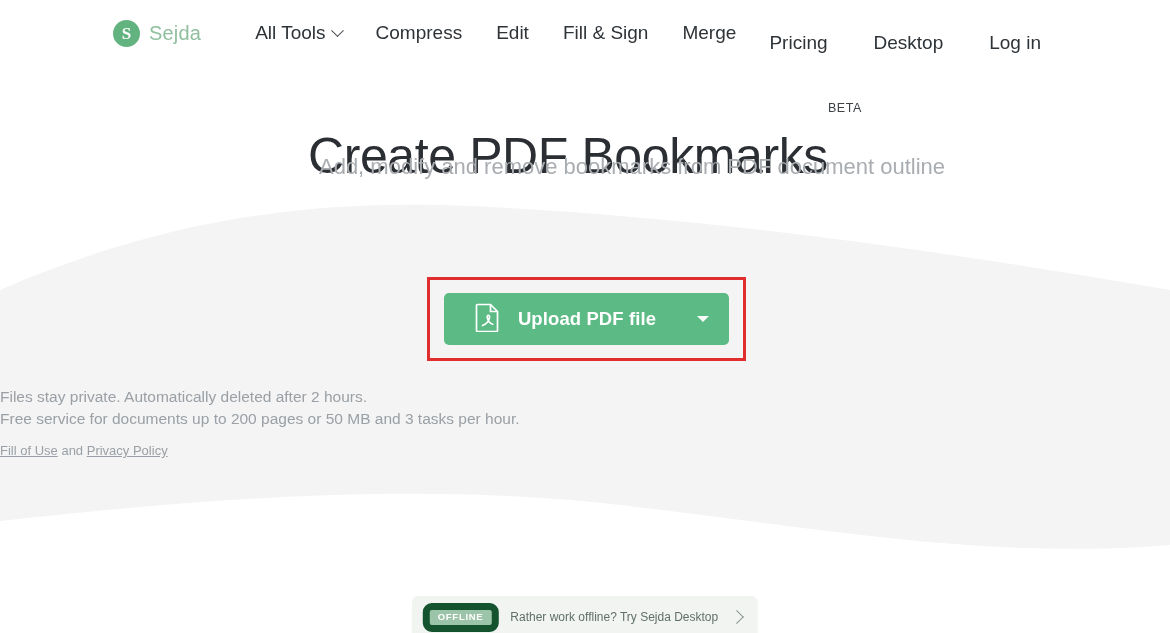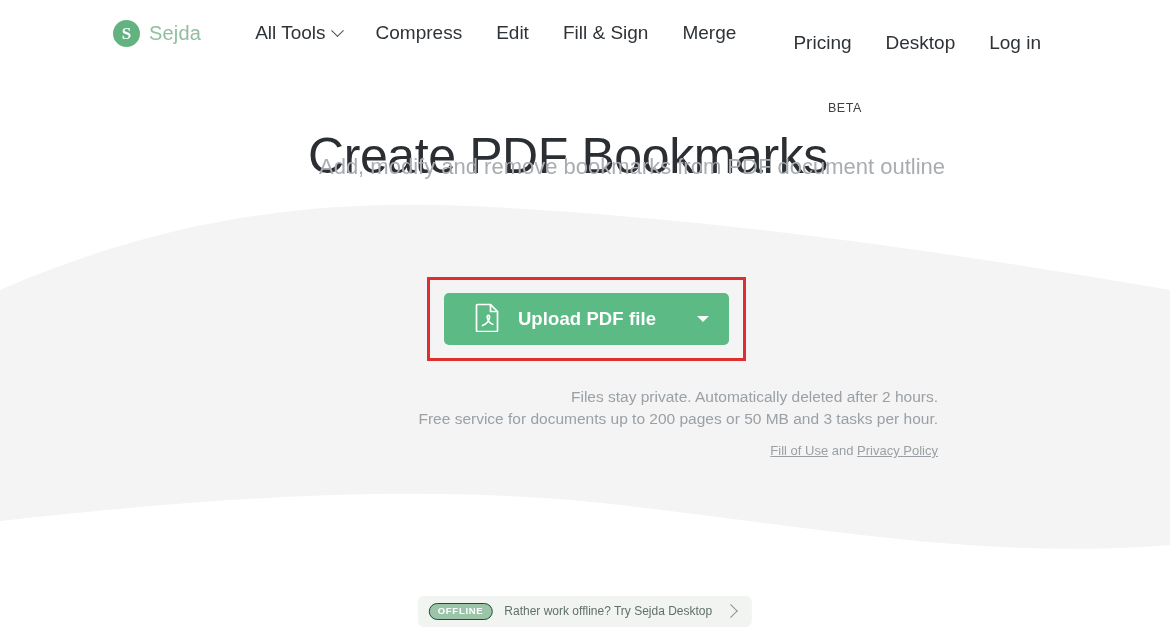--- a/index.html
+++ b/index.html
@@ -67,21 +67,21 @@
   }
   .nav-left {
     display: flex;
     align-items: center;
     gap: 0px;
   }
   .nav-right {
     display: flex;
     align-items: center;
     margin-left: auto;
-    gap: 0px;
+    gap: 12px;
     margin-top: 19px;
   }
   .nav-link {
     color: #2e3338;
     font-size: 19px;
     text-decoration: none;
     padding: 6px 17px;
     white-space: nowrap;
     display: flex;
     align-items: center;
@@ -191,21 +191,21 @@
     border-right: 6px solid transparent;
     border-top: 6px solid #ffffff;
     opacity: .95;
   }
 
   
   .notes {
     position: absolute;
     width: 938px;
     top: 386px;
-    text-align: right;
+    text-align: left;
     z-index: 6;
   }
   .note-line {
     font-size: 15.5px;
     color: #9aa0a5;
     line-height: 22px;
   }
   .legal {
     margin-top: 13px;
     font-size: 13px;
@@ -228,21 +228,21 @@
     gap: 12px;
     background: #f1f4f1;
     border-radius: 6px;
     padding: 7px 16px 7px 11px;
     text-decoration: none;
     cursor: pointer;
     z-index: 6;
   }
   .offline-pill {
     background: #9cc4a8;
-    border: 1px solid #14532d;
+    border: 7px solid #14532d;
     color: #ffffff;
     font-size: 9.5px;
     font-weight: bold;
     letter-spacing: .7px;
     border-radius: 9px;
     padding: 2px 8px 3px;
     line-height: 1;
   }
   .offline-text {
     font-size: 12px;

